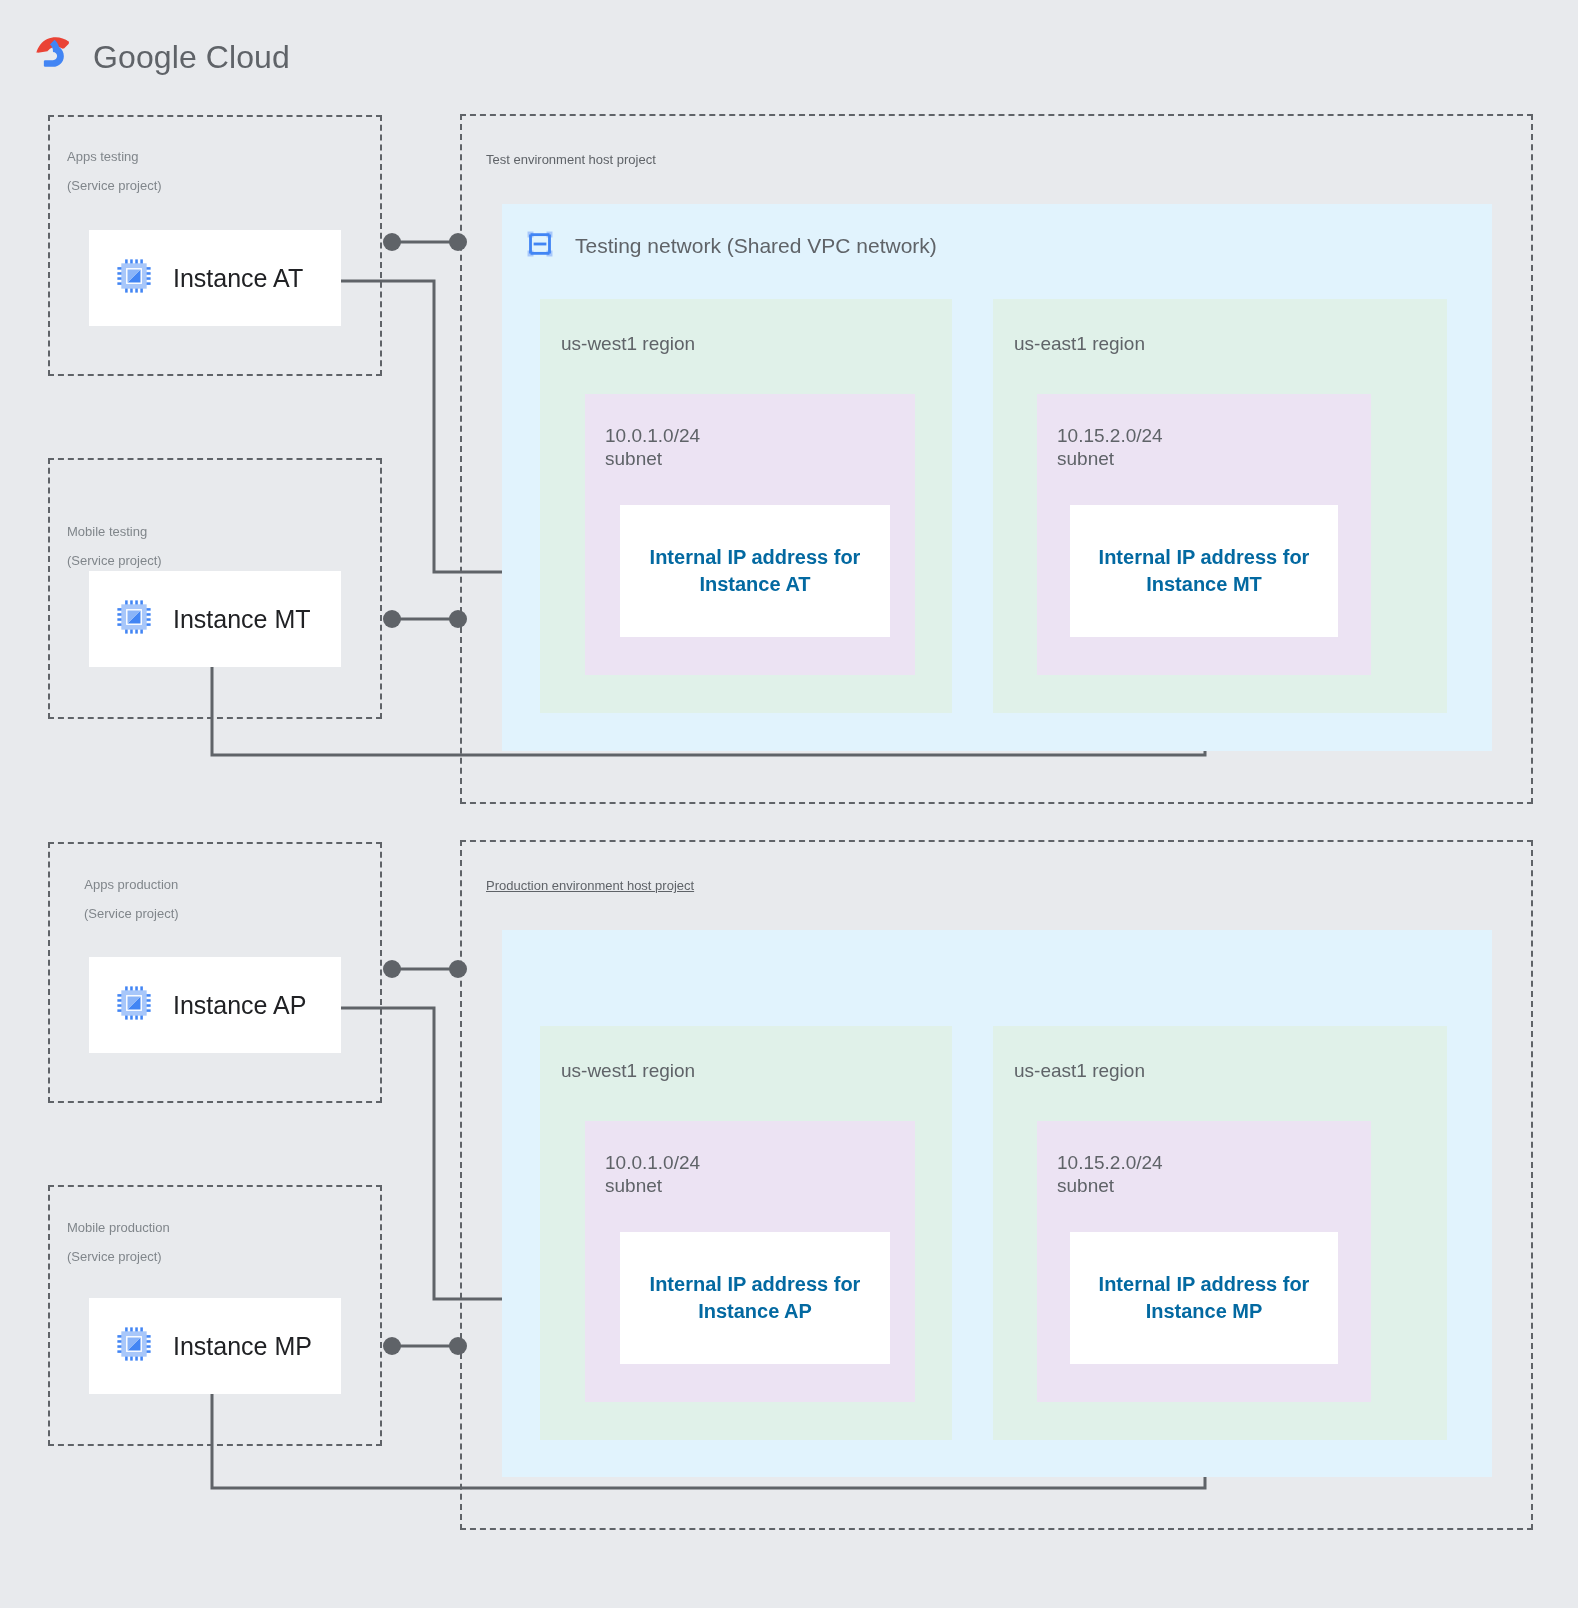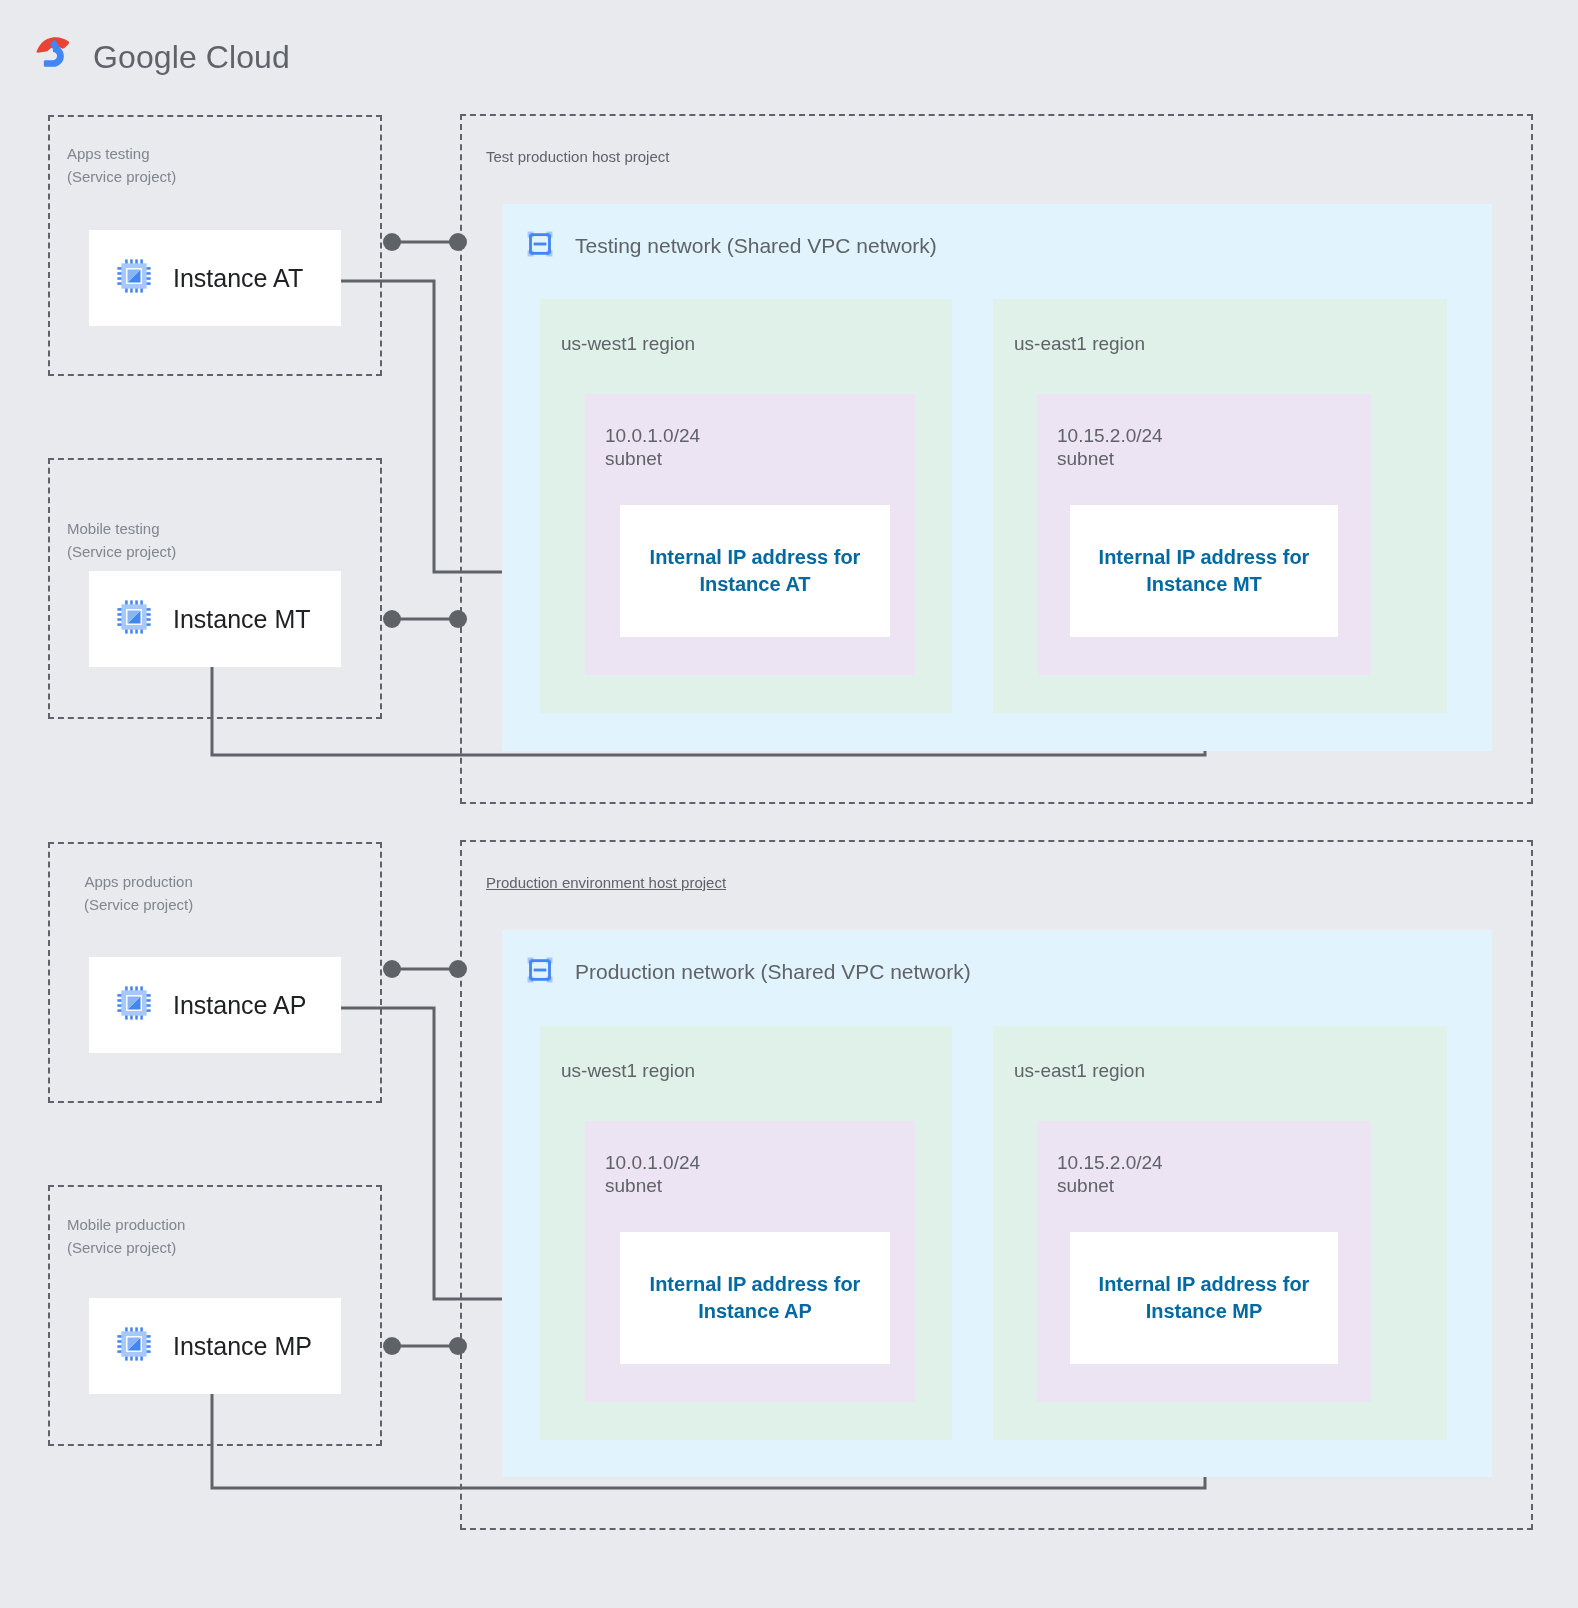--- a/index.html
+++ b/index.html
@@ -40,22 +40,22 @@
   
   .dashed-box {
     position: absolute;
     border: 2px dashed #5f6368;
     box-sizing: border-box;
     background: transparent;
   }
   .box-label {
     position: absolute;
     color: #80868b;
-    font-size: 15px;
-    line-height: 23px;
+    font-size: 13px;
+    line-height: 29px;
     white-space: pre-line;
   }
 
   .vpc-box {
     position: absolute;
     background: #e1f3fd;
     box-sizing: border-box;
   }
   .region-box {
     position: absolute;
@@ -240,21 +240,21 @@
         <rect x="4" y="4" width="16" height="16" fill="#a8c7fa"></rect>
         <rect x="7" y="7" width="10" height="10" fill="#ffffff"></rect>
         <path d="M7.9 16.1 L16.1 16.1 L16.1 7.9 Z" fill="#4285f4"></path>
         <path d="M7.9 16.1 L7.9 7.9 L16.1 7.9 Z" fill="#8ab4f8"></path>
       </svg>
     </span>
     <span class="instance-label">Instance MT</span>
   </div>
 
   <div class="dashed-box" style="left:460px; top:114px; width:1073px; height:690px;"></div>
-  <div class="box-label" style="left:486px; top:145px; color:#5f6368;">Test production host project</div>
+  <div class="box-label" style="left:486px; top:145px; color:#5f6368;">Test environment host project</div>
 
   <div class="vpc-box" style="left:502px; top:204px; width:990px; height:547px;"></div>
   <div class="vpc-header" style="left:523px; top:227px;text-align:right;">
     <span>
       <svg width="34" height="34" viewBox="0 0 24 24">
         <rect x="3.2" y="3.2" width="4.2" height="4.2" fill="#a8c7fa"></rect>
         <rect x="16.6" y="3.2" width="4.2" height="4.2" fill="#a8c7fa"></rect>
         <rect x="3.2" y="16.6" width="4.2" height="4.2" fill="#a8c7fa"></rect>
         <rect x="16.6" y="16.6" width="4.2" height="4.2" fill="#a8c7fa"></rect>
         <rect x="5.3" y="4.4" width="13.4" height="2.0" fill="#4285f4"></rect>
@@ -350,36 +350,20 @@
         <path d="M7.9 16.1 L7.9 7.9 L16.1 7.9 Z" fill="#8ab4f8"></path>
       </svg>
     </span>
     <span class="instance-label">Instance MP</span>
   </div>
 
   <div class="dashed-box" style="left:460px; top:840px; width:1073px; height:690px;"></div>
   <div class="box-label" style="left:486px; top:871px; color:#5f6368;text-decoration:underline;">Production environment host project</div>
 
   <div class="vpc-box" style="left:502px; top:930px; width:990px; height:547px;"></div>
-  <div class="vpc-header" style="left:523px; top:953px;">
-    <span>
-      <svg width="34" height="34" viewBox="0 0 24 24">
-        <rect x="3.2" y="3.2" width="4.2" height="4.2" fill="#a8c7fa"></rect>
-        <rect x="16.6" y="3.2" width="4.2" height="4.2" fill="#a8c7fa"></rect>
-        <rect x="3.2" y="16.6" width="4.2" height="4.2" fill="#a8c7fa"></rect>
-        <rect x="16.6" y="16.6" width="4.2" height="4.2" fill="#a8c7fa"></rect>
-        <rect x="5.3" y="4.4" width="13.4" height="2.0" fill="#4285f4"></rect>
-        <rect x="5.3" y="17.6" width="13.4" height="2.0" fill="#4285f4"></rect>
-        <rect x="4.3" y="5.3" width="2.0" height="13.4" fill="#4285f4"></rect>
-        <rect x="17.7" y="5.3" width="2.0" height="13.4" fill="#4285f4"></rect>
-        <rect x="7.5" y="11" width="9" height="2" fill="#4285f4"></rect>
-      </svg>
-    </span>
-    <span class="vpc-header-text">Production network (Shared VPC network)</span>
-  </div>
 
   <div class="region-box" style="left:540px; top:1026px; width:412px; height:414px;"></div>
   <div class="region-label" style="left:561px; top:1059px;">us-west1 region</div>
   <div class="subnet-box" style="left:585px; top:1121px; width:330px; height:281px;"></div>
   <div class="subnet-label" style="left:605px; top:1151px;">10.0.1.0/24
 subnet</div>
   <div class="ip-card" style="left:620px; top:1232px; width:270px; height:132px;">
     <span class="ip-card-text">Internal IP address for
 Instance AP</span>
   </div>

